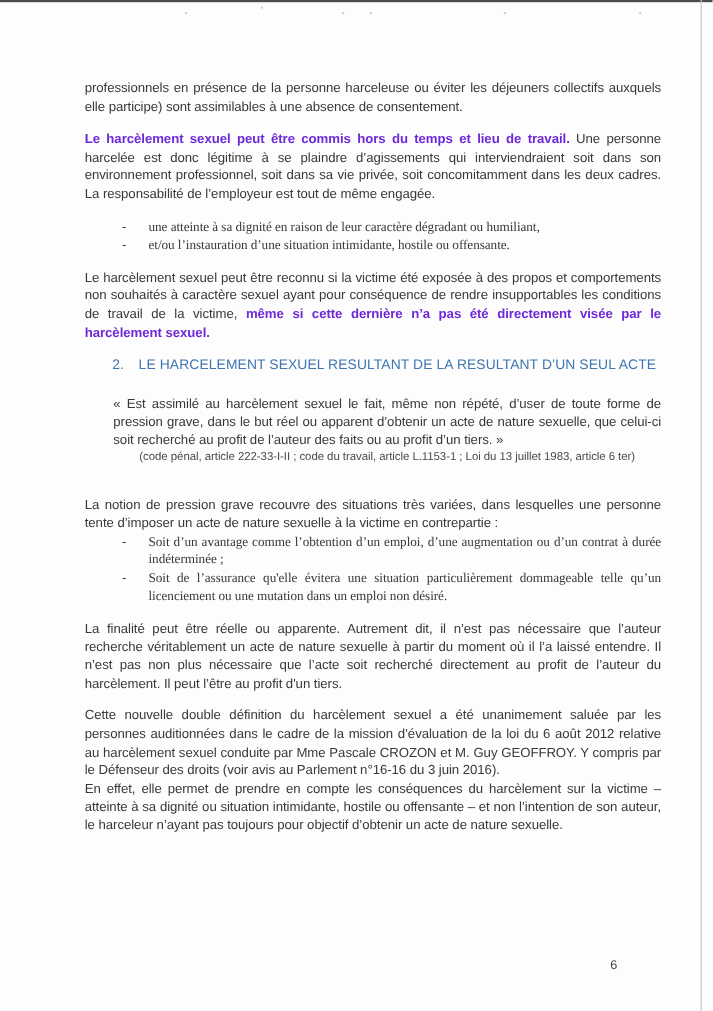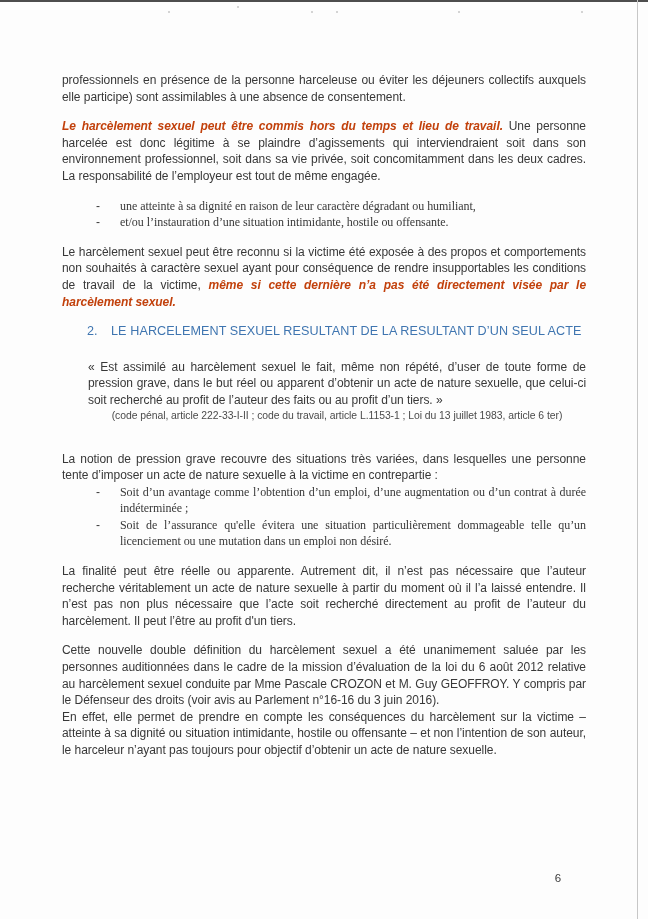--- a/index.html
+++ b/index.html
@@ -8,27 +8,27 @@
     width:648px;height:919px;
     background:#fdfdfd;
     font-family:"Liberation Sans", sans-serif;
     color:var(--text-color,#383838);
     overflow:hidden;
   }
   .scan-top-line{position:absolute;top:0;left:0;width:648px;height:2px;background:#4e4e4e;}
   .scan-right-line{position:absolute;top:0;left:637px;width:1px;height:919px;background:#c7c7c7;}
   .speck{position:absolute;width:2px;height:2px;background:#9a9a9a;border-radius:50%;opacity:.55;}
   .content{
-    position:absolute;left:62px;top:72px;width:524px;
+    position:absolute;left:77px;top:72px;width:524px;
     font-size:12px;line-height:16.6px;
     text-align:justify;letter-spacing:-0.05px;
   }
   .block{margin:0 0 13px 0;}
   .block p{margin:0;}
-  .b{font-weight:bold;color:#c2410c;font-style:italic;}
+  .b{font-weight:bold;color:#6d28d9;}
   .li{display:flex;}
   .li .marker{flex:0 0 24px;margin-left:34px;text-align:left;}
   .li .li-text{flex:1;text-align:justify;font-family:Liberation Serif, serif;}
   .heading{
     display:flex;align-items:baseline;
     margin:8px 0 19px 25px;
     color:var(--heading-color,#3f75b0);
     font-size:12.6px;letter-spacing:0.1px;
     text-align:left;
   }

